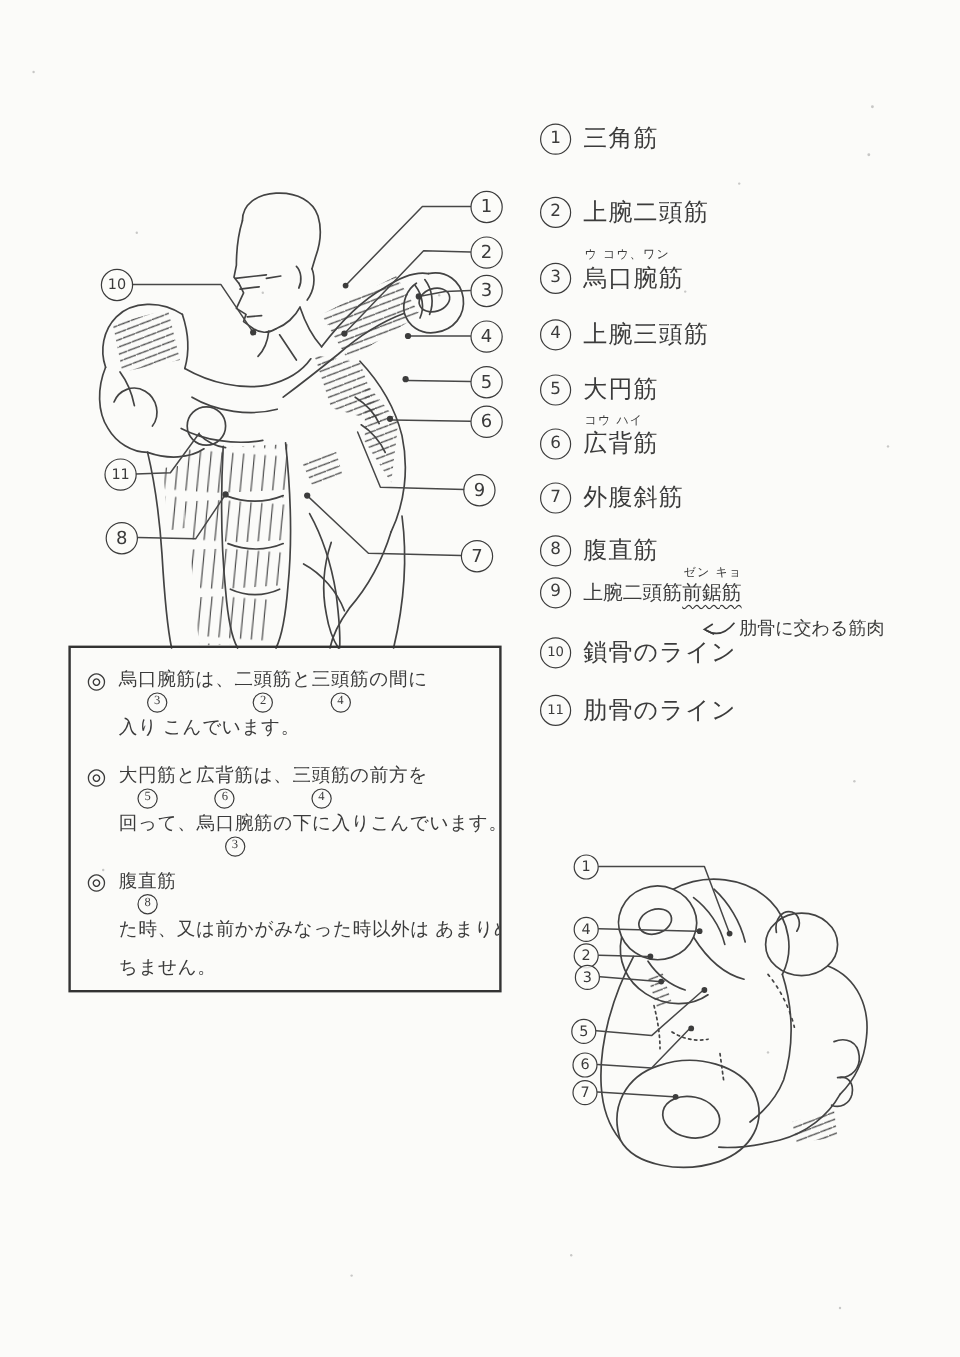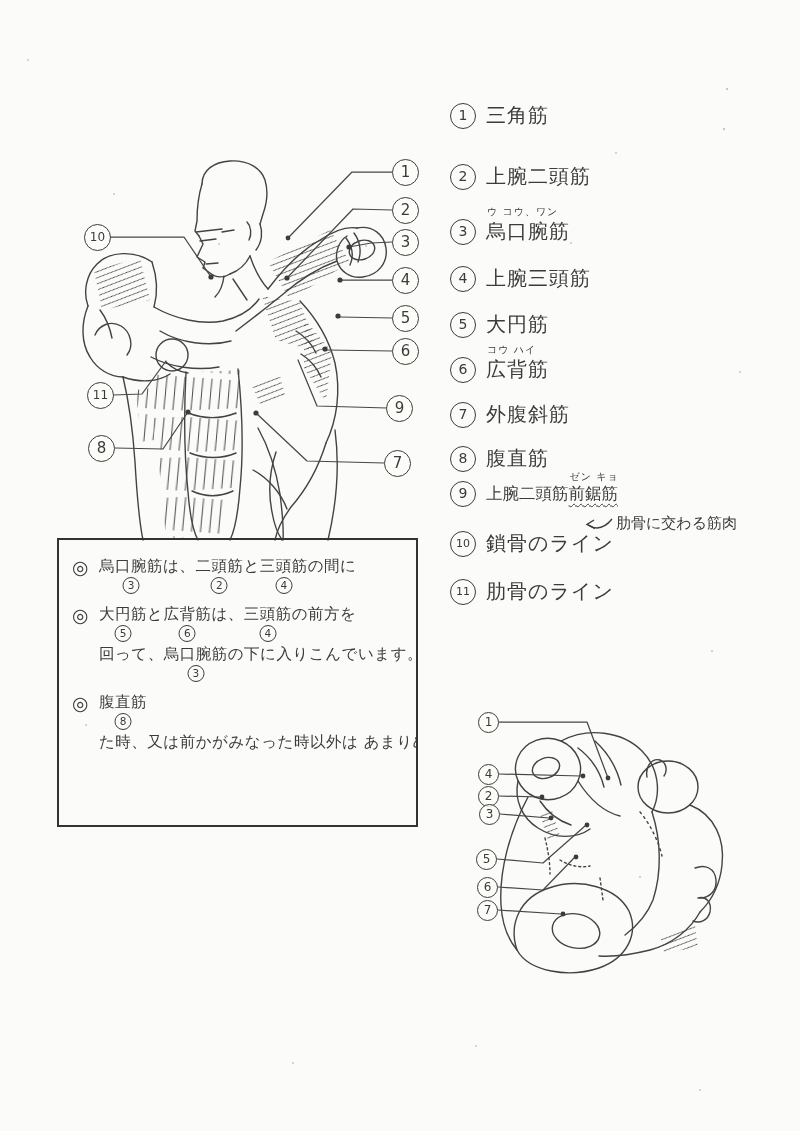--- a/index.html
+++ b/index.html
@@ -69,21 +69,21 @@
   }
   .legend-annotation svg{margin-top:2px;}
 
   
   .note-box{
     position:absolute;left:57px;top:538px;width:361px;height:289px;z-index:2;
     border:2px solid #333;box-sizing:border-box;padding-top:16px;overflow:hidden;
   }
   .note{position:relative;margin-bottom:8px;}
   .note-marker{position:absolute;left:13px;top:0;font-size:19px;}
-  .note-line{position:relative;margin-left:40px;height:40px;font-size:15.5px;white-space:nowrap;letter-spacing:0.5px;}
+  .note-line{position:relative;margin-left:40px;height:40px;font-size:15.5px;white-space:nowrap;letter-spacing:0.5px;font-family:Liberation Serif, serif;}
   .note-line.plain{height:32px;}
   .nseg{position:relative;display:inline-block;}
   .nsub{
     position:absolute;left:50%;transform:translateX(-50%);top:21px;
     box-sizing:border-box;width:17px;height:17px;border:1.4px solid #3c3c3c;border-radius:50%;
     font-size:10.5px;line-height:14.5px;text-align:center;letter-spacing:0;
   }
 </style>
 </head>
 <body>
@@ -330,27 +330,29 @@
       <path d="M10,4 L3,8.5 L11,12.5" fill="none" stroke="#3c3c3c" stroke-width="1.4"></path>
     </svg>
     <span>肋骨に交わる筋肉</span>
   </div>
 
   <div class="note-box">
     <div id="notes">
         <div class="note">
           <span class="note-marker">◎</span>
           <div class="note-line"><span class="nseg">烏口腕筋<span class="nsub">3</span></span><span class="nseg">は、</span><span class="nseg">二頭筋<span class="nsub">2</span></span><span class="nseg">と </span><span class="nseg">三頭筋<span class="nsub">4</span></span><span class="nseg">の間に</span></div>
+          <div class="note-line plain"><span class="nseg">入り こんでいます。</span></div>
         </div>
         <div class="note">
           <span class="note-marker">◎</span>
           <div class="note-line"><span class="nseg">大円筋<span class="nsub">5</span></span><span class="nseg">と</span><span class="nseg">広背筋<span class="nsub">6</span></span><span class="nseg">は、</span><span class="nseg">三頭筋<span class="nsub">4</span></span><span class="nseg">の前方を</span></div>
           <div class="note-line"><span class="nseg">回って、</span><span class="nseg">烏口腕筋<span class="nsub">3</span></span><span class="nseg">の下に入りこんでいます。</span></div>
         </div>
         <div class="note">
           <span class="note-marker">◎</span>
           <div class="note-line"><span class="nseg">腹直筋<span class="nsub">8</span></span></div>
           <div class="note-line plain"><span class="nseg">た時、又は前かがみなった時以外は あまりめだ</span></div>
+          <div class="note-line plain"><span class="nseg">ちません。</span></div>
         </div>
       </div>
   </div>
 
 </div>
 
 </body></html>

